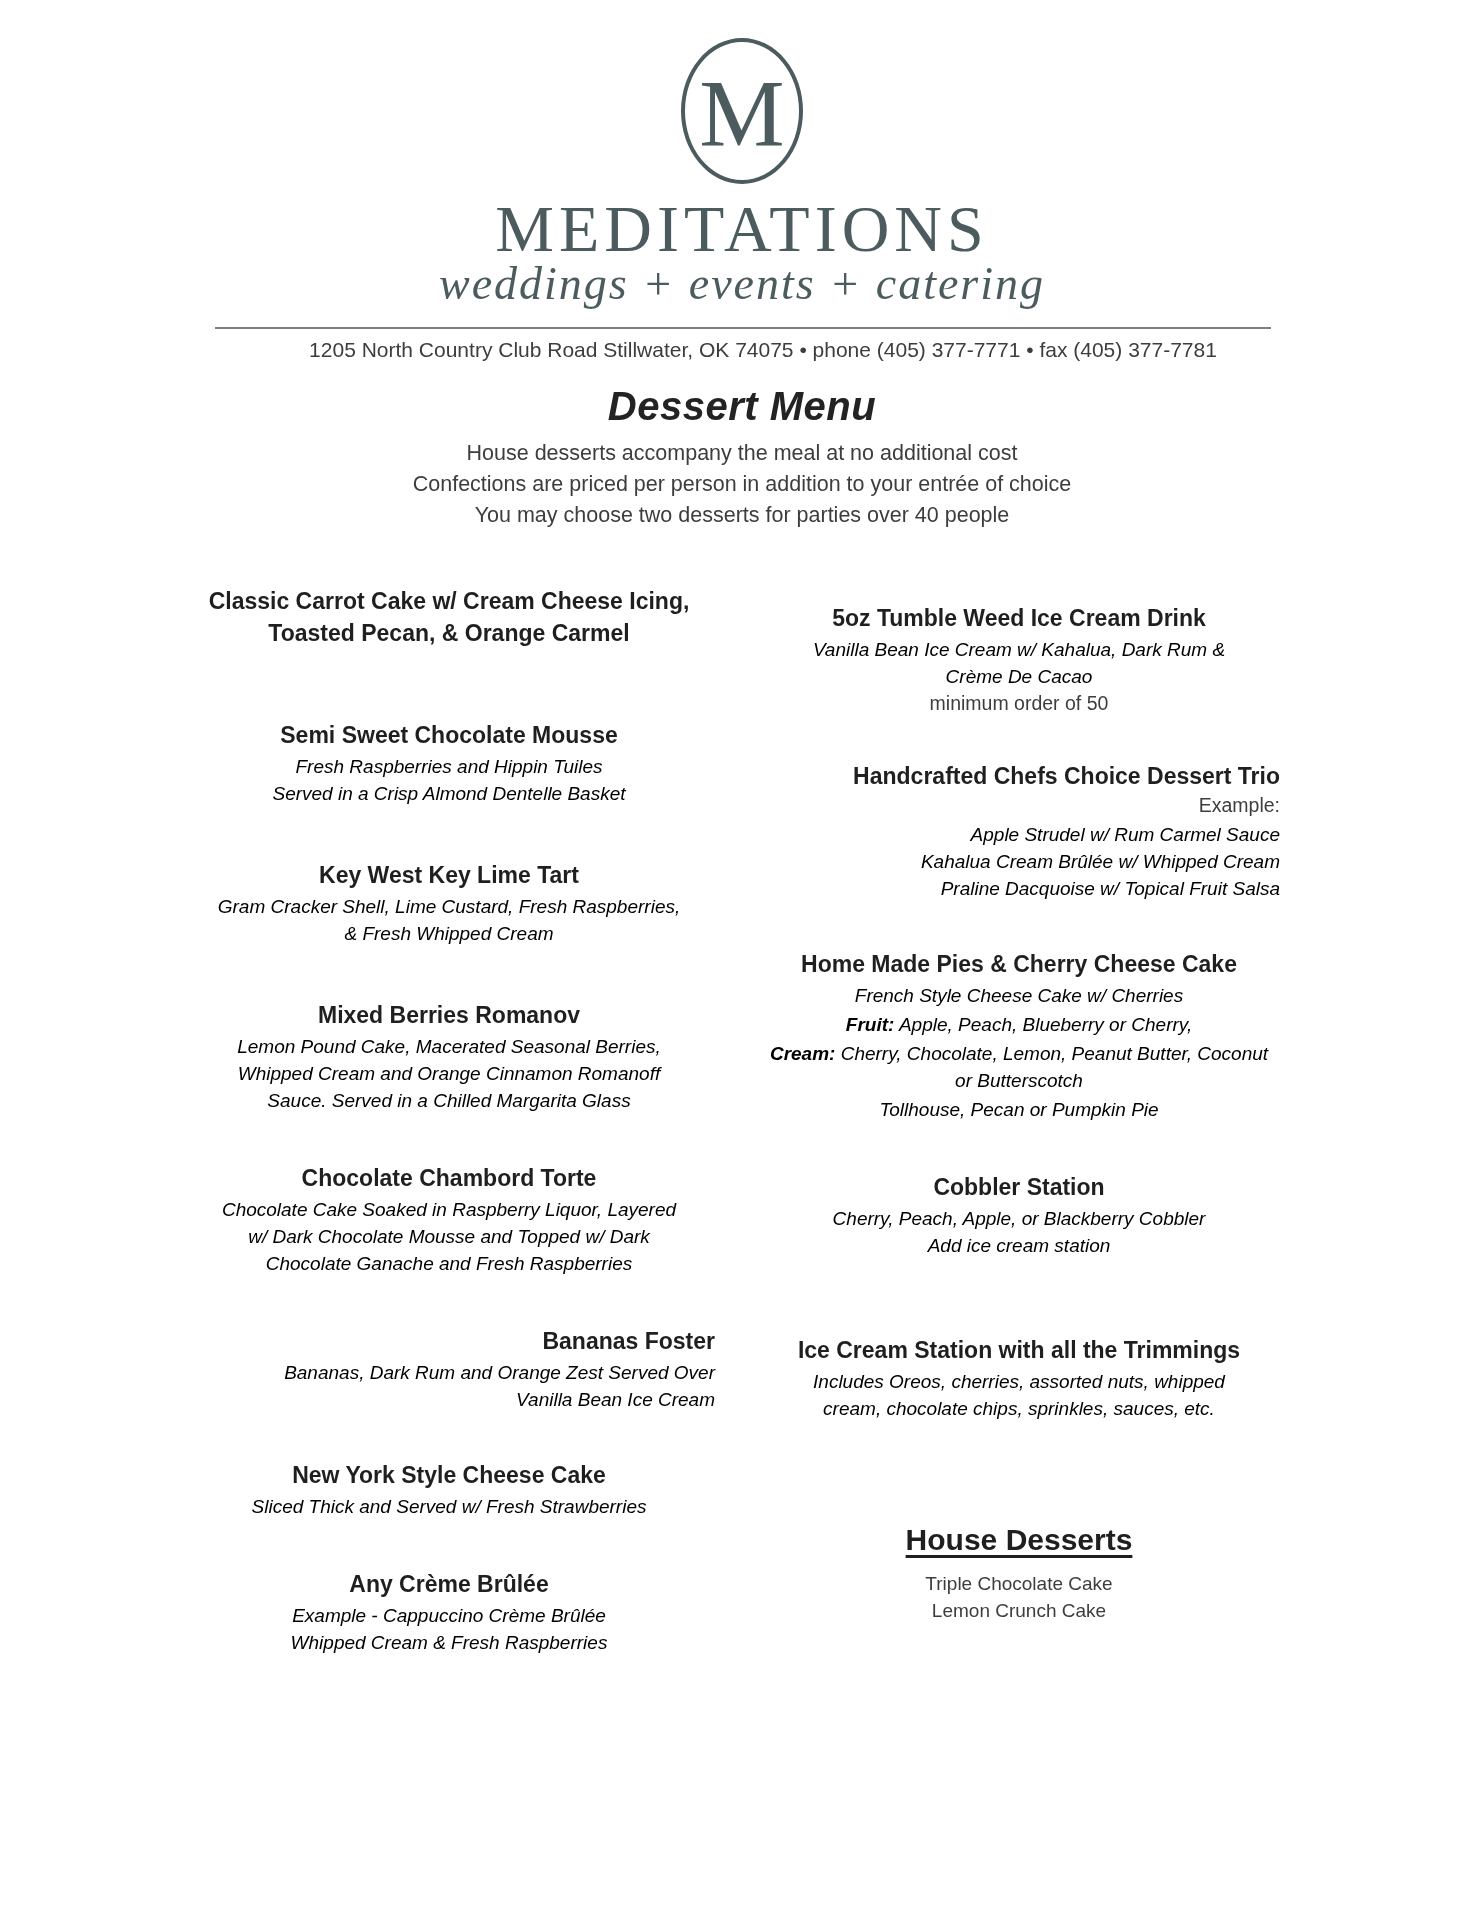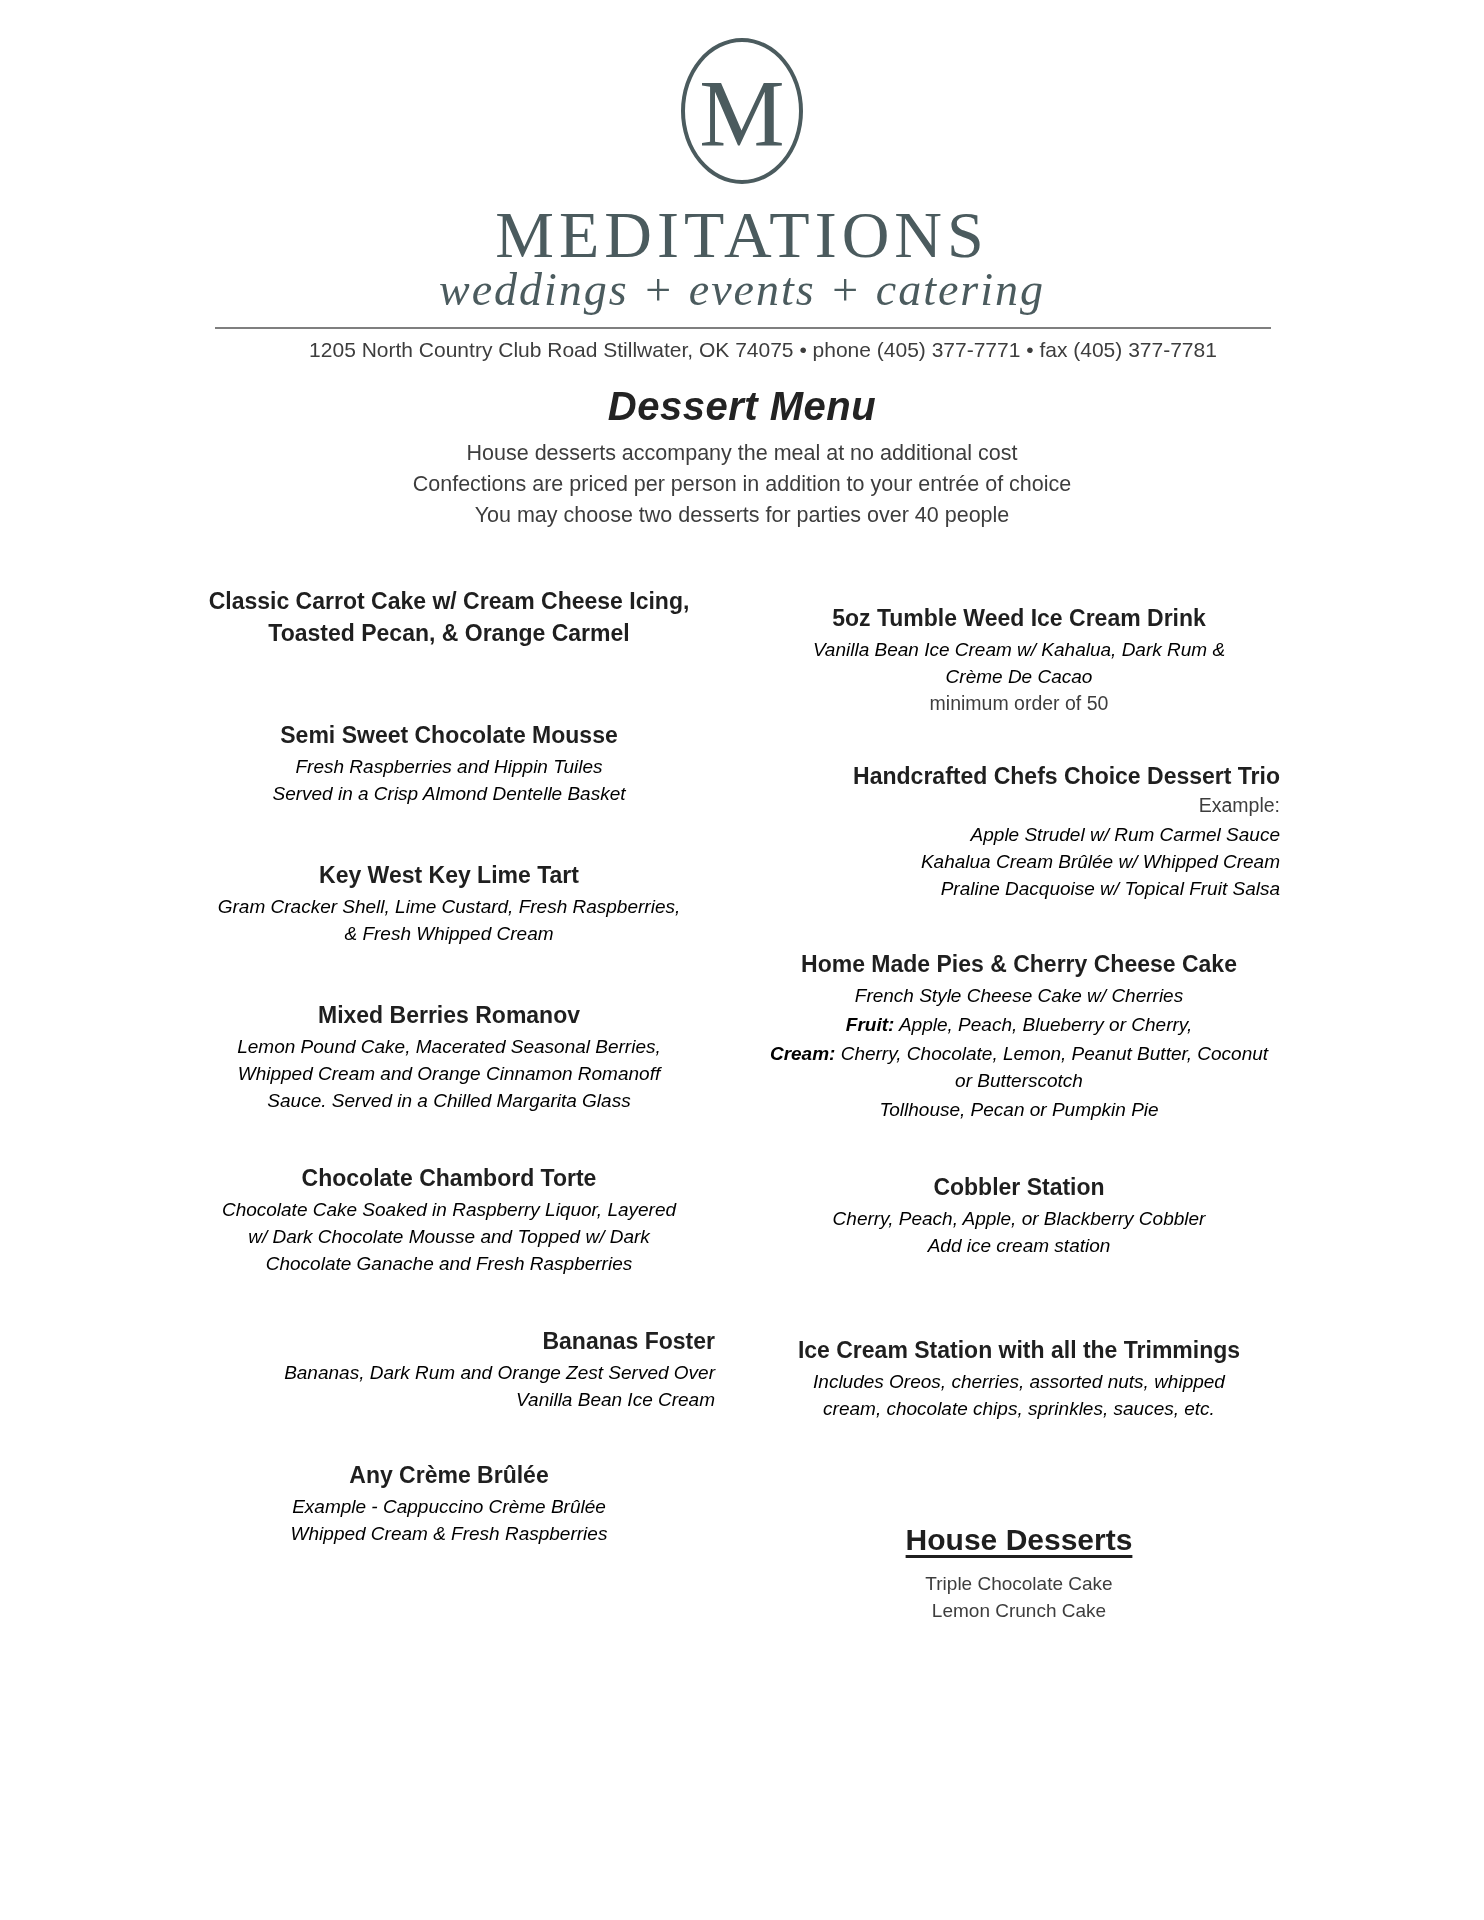--- a/index.html
+++ b/index.html
@@ -15,21 +15,21 @@
   .logo-oval {
     width:122px; height:146px; margin:0 auto;
     border:4px solid #4b5b5e; border-radius:50%;
     display:flex; align-items:center; justify-content:center;
   }
   .logo-m {
     font-family:"Liberation Serif", serif; font-size:96px; line-height:1;
     color:#4b5b5e; padding-top:6px;
   }
   .brand {
-    margin-top:16px;
+    margin-top:10px;
     font-family:"Liberation Serif", serif; font-weight:400;
     font-size:66px; letter-spacing:5px; color:#4b5b5e; line-height:1.05;
   }
   .tagline {
     margin-top:-6px;
     font-family:"Liberation Serif", serif; font-style:italic;
     font-size:46px; color:#4b5b5e; letter-spacing:2px;
   }
   .rule {
     position:absolute; top:327px; left:215px; width:1056px; height:0;
@@ -137,20 +137,24 @@
 w/ Dark Chocolate Mousse and Topped w/ Dark
 Chocolate Ganache and Fresh Raspberries</p>
     </section>
 
     <section class="mb46">
       <h3 class="item-title">Bananas Foster</h3>
       <p class="item-desc pre">Bananas, Dark Rum and Orange Zest Served Over
 Vanilla Bean Ice Cream</p>
     </section>
 
+    <section class="mb48">
+      <h3 class="item-title">New York Style Cheese Cake</h3>
+      <p class="item-desc pre">Sliced Thick and Served w/ Fresh Strawberries</p>
+    </section>
 
     <section>
       <h3 class="item-title">Any Crème Brûlée</h3>
       <p class="item-desc pre">Example - Cappuccino Crème Brûlée
 Whipped Cream &amp; Fresh Raspberries</p>
     </section>
 
   </div>
 
   <div class="col-right">

